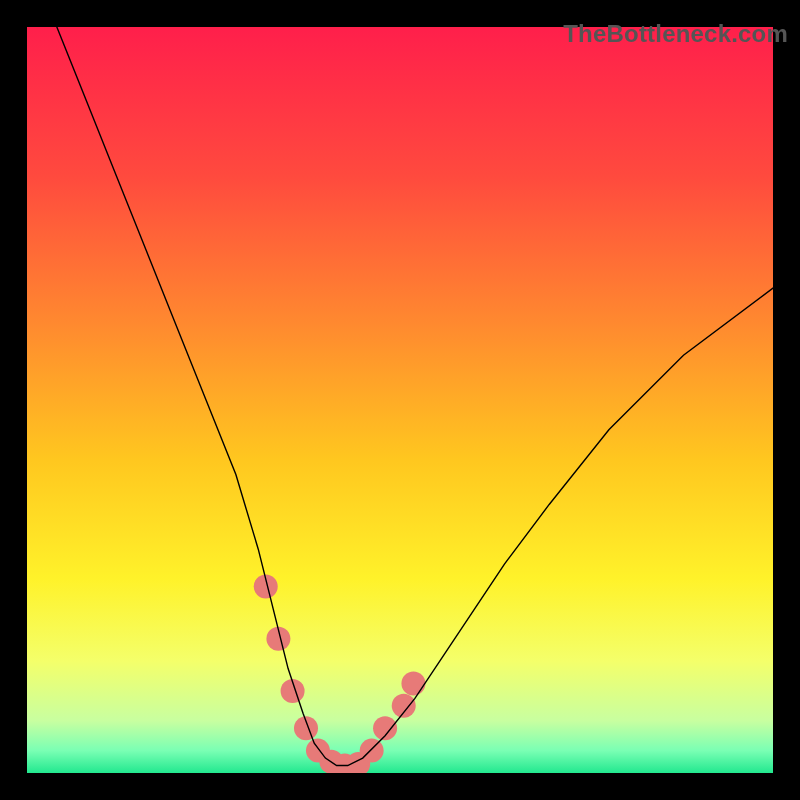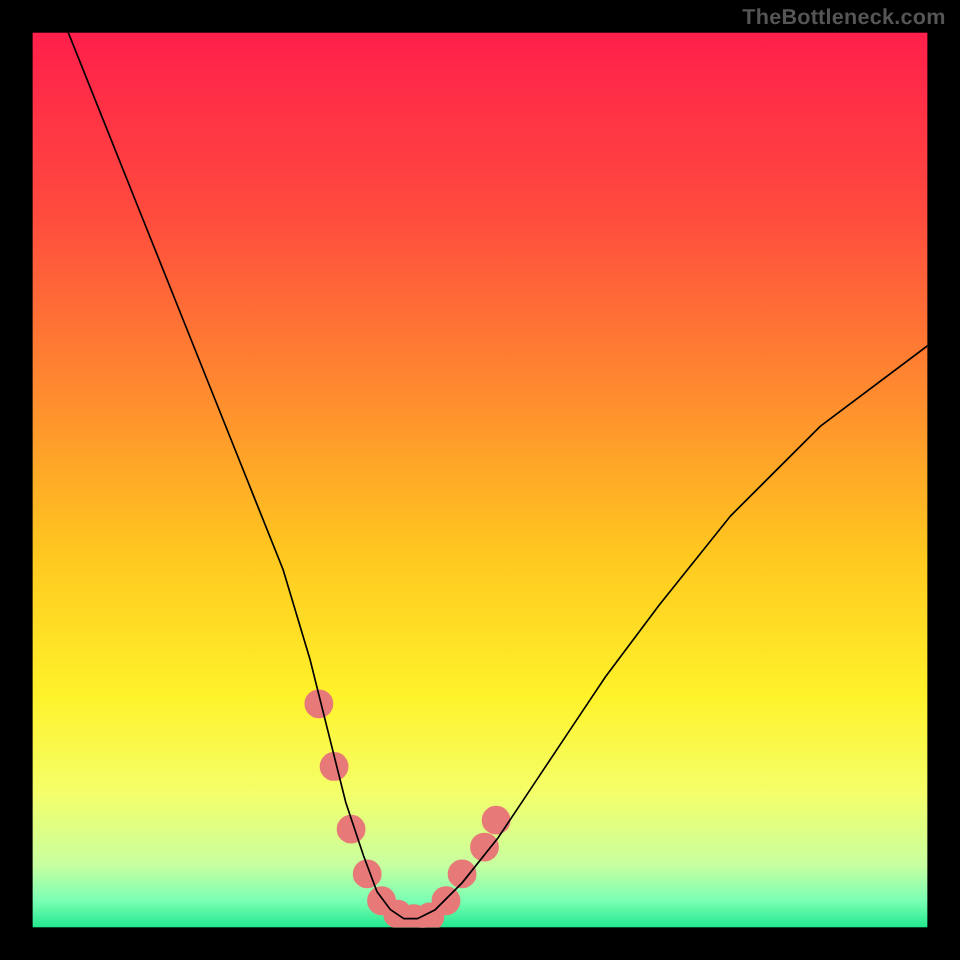--- a/index.html
+++ b/index.html
@@ -14,24 +14,24 @@
   .frame {
     position: absolute;
     left: 27px;
     top: 27px;
     width: 746px;
     height: 746px;
     background: #000;
   }
   .attribution {
     position: absolute;
-    top: 4px;
+    top: 20px;
     right: 12px;
     color: #555;
-    font-size: 18px;
+    font-size: 24px;
     font-weight: 600;
     letter-spacing: 0.2px;
     z-index: 5;
   }
   svg {
     display: block;
   }
 </style>
 </head>
 <body>

